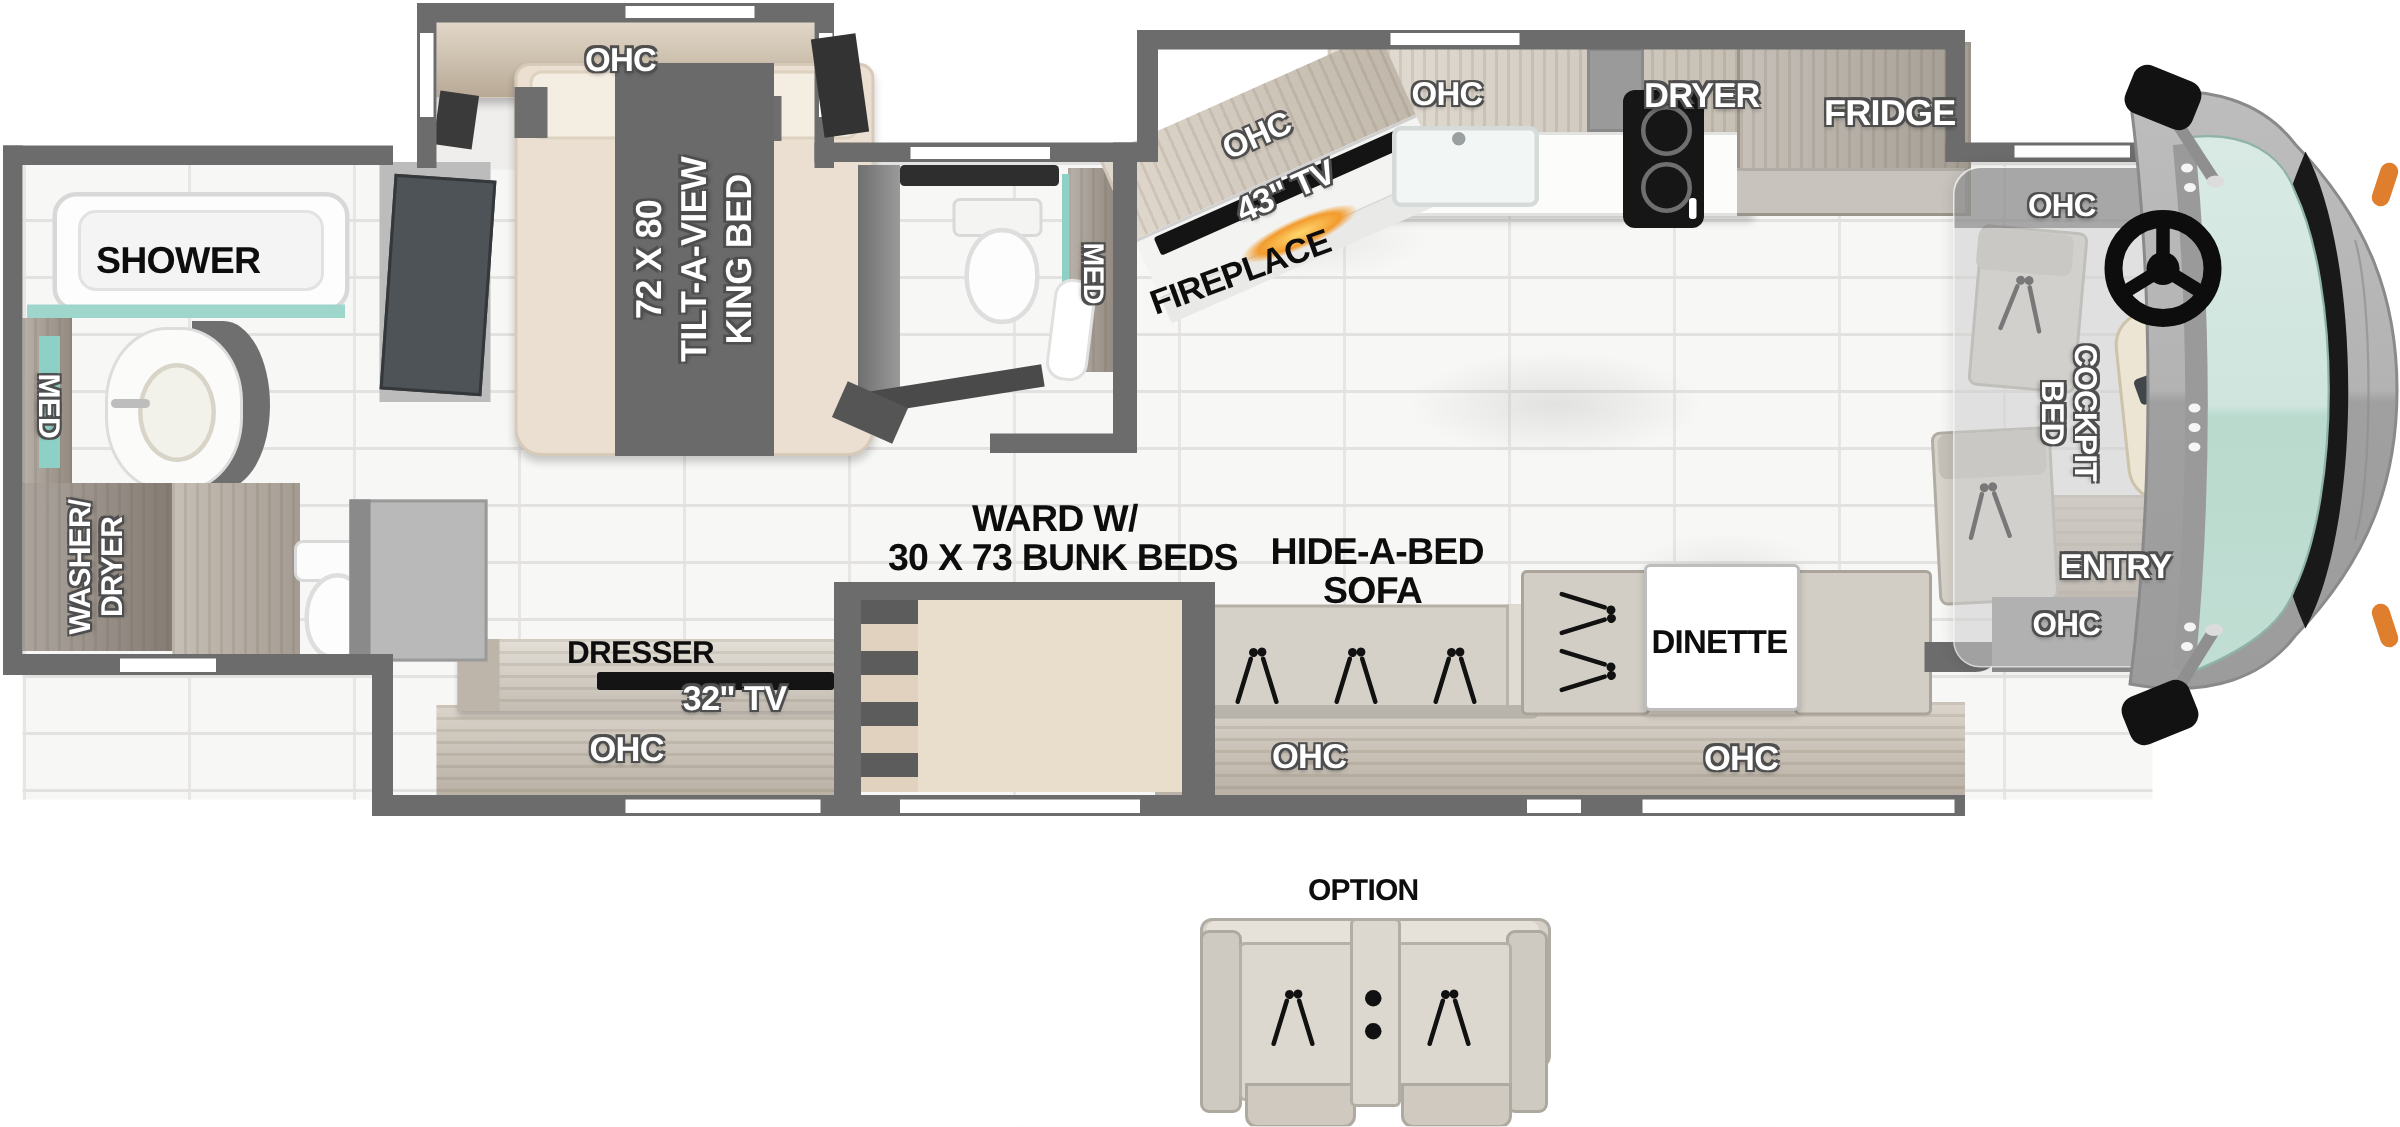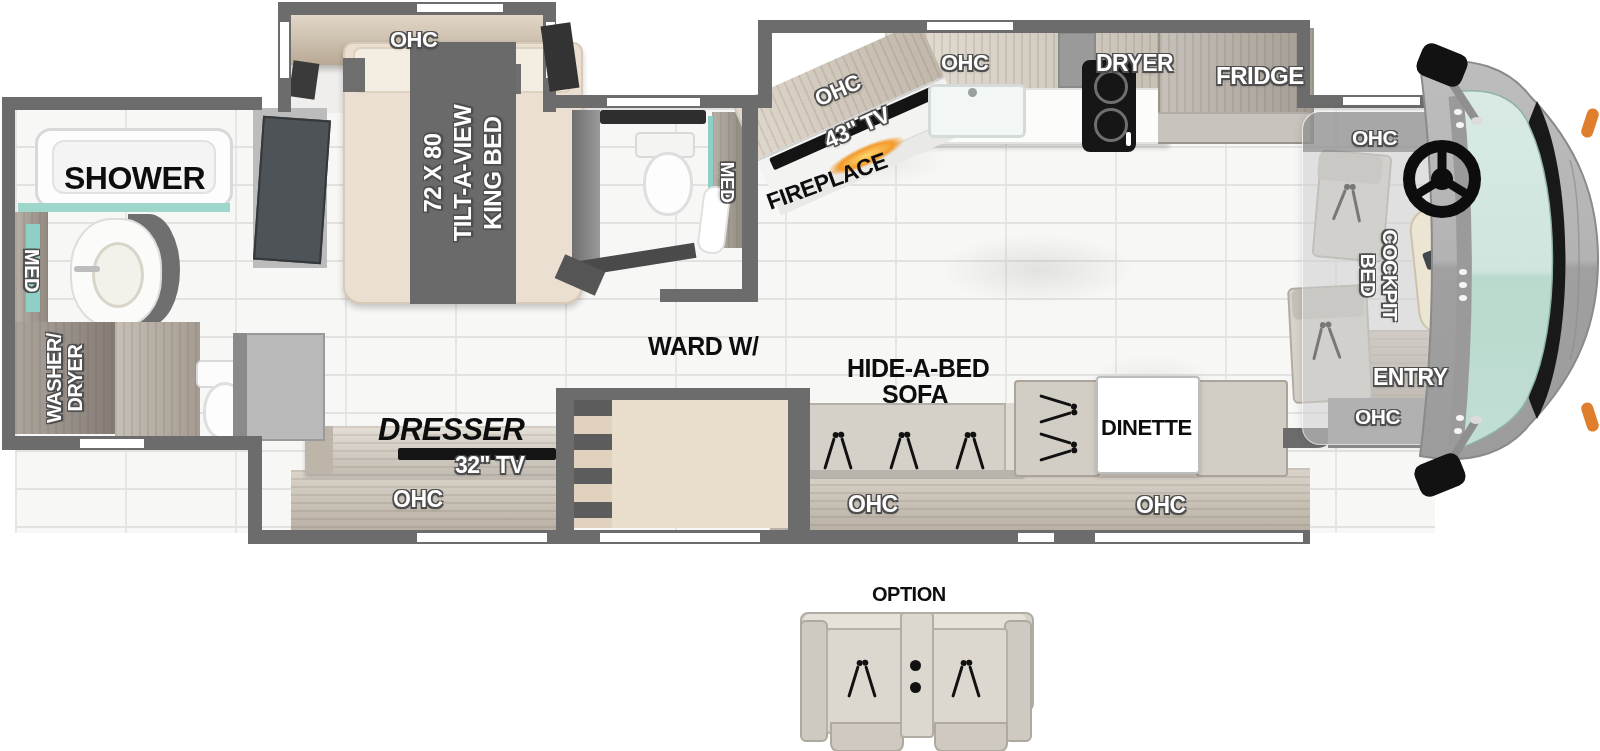--- a/index.html
+++ b/index.html
@@ -72,21 +72,21 @@
   <div class="wgap" style="left:1343px;top:97px;width:77px;height:8px;"></div>
   <div class="wgap" style="left:80px;top:439px;width:64px;height:9px;"></div>
   <div class="wgap" style="left:417px;top:533px;width:130px;height:9px;"></div>
   <div class="wgap" style="left:600px;top:533px;width:160px;height:9px;"></div>
   <div class="wgap" style="left:1018px;top:533px;width:36px;height:9px;"></div>
   <div class="wgap" style="left:1095px;top:533px;width:208px;height:9px;"></div>
 
   <div class="abs" style="left:35px;top:128px;width:192px;height:74px;background:#fdfdfd;border:3px solid #d8d8d8;border-radius:16px;z-index:3;"></div>
   <div class="abs" style="left:52px;top:140px;width:160px;height:50px;background:#f4f4f4;border:2px solid #e2e2e2;border-radius:12px;z-index:3;"></div>
   <div class="abs" style="left:18px;top:203px;width:212px;height:9px;background:#9fd6cc;z-index:3;"></div>
-  <div class="lab klab" style="left:64px;top:160px;font-size:32px;">SHOWER</div>
+  <div class="lab klab" style="left:64px;top:160px;font-size:25px;">SHOWER</div>
 
   <div class="abs woodV" style="left:15px;top:212px;width:33px;height:112px;background-color:#a39a90;z-index:3;"></div>
   <div class="abs" style="left:26px;top:224px;width:14px;height:88px;background:#8fd0c6;z-index:3;"></div>
   <div class="abs ctr" style="left:8px;top:230px;width:46px;height:80px;z-index:8;">
     <span class="lab wlab" style="position:static;font-size:20px;transform:rotate(90deg);">MED</span>
   </div>
 
   <div class="abs" style="left:128px;top:214px;width:52px;height:112px;background:#6f6f6f;border-radius:0 60% 60% 0/0 50% 50% 0;z-index:3;"></div>
   <div class="abs" style="left:70px;top:218px;width:88px;height:106px;background:#fbfbfa;border:2px solid #ddd;border-radius:45%;z-index:3;"></div>
   <div class="abs" style="left:92px;top:242px;width:46px;height:60px;background:#f2f1ea;border:3px solid #d8d5c8;border-radius:50%;z-index:3;"></div>
@@ -164,20 +164,21 @@
   <div class="abs" style="left:1094px;top:70px;width:28px;height:28px;border:3px solid #6f6f6f;border-radius:50%;z-index:4;"></div>
   <div class="abs" style="left:1094px;top:108px;width:28px;height:28px;border:3px solid #6f6f6f;border-radius:50%;z-index:4;"></div>
   <div class="abs" style="left:1126px;top:132px;width:5px;height:14px;background:#fff;border-radius:2px;z-index:4;"></div>
   <div class="lab wlab" style="left:1096px;top:50px;font-size:23px;">DRYER</div>
 
   <div class="abs woodV" style="left:1158px;top:28px;width:152px;height:112px;background-color:#b6afa5;border:2px solid #9b948a;z-index:3;"></div>
   <div class="abs" style="left:1158px;top:112px;width:152px;height:28px;background:#c8c4bd;border-top:2px solid #b1ada6;z-index:3;"></div>
   <div class="lab wlab" style="left:1216px;top:62px;font-size:24px;">FRIDGE</div>
 
   <div class="lab klab" style="left:648px;top:332px;font-size:25px;">WARD W/</div>
+  <div class="lab klab" style="left:592px;top:358px;font-size:25px;">30 X 73 BUNK BEDS</div>
   <div class="lab klab" style="left:847px;top:354px;font-size:25px;">HIDE-A-BED</div>
   <div class="lab klab" style="left:882px;top:380px;font-size:25px;">SOFA</div>
 
   <div class="abs panelline" style="left:788px;top:403px;width:234px;height:72px;background:#d6d1c8;border:2px solid #b5b0a7;border-radius:4px;z-index:4;"></div>
   <div class="abs" style="left:788px;top:403px;width:18px;height:72px;background:#e0dbd2;border-right:2px solid #b9b4ab;z-index:4;"></div>
   <div class="abs" style="left:1004px;top:403px;width:18px;height:72px;background:#e0dbd2;border-left:2px solid #b9b4ab;z-index:4;"></div>
   <div class="abs" style="left:788px;top:470px;width:234px;height:8px;background:#b9b4ab;z-index:4;"></div>
   <div class="belt" style="left:818px;top:430px;">
       <i class="l"></i>
       <i class="r"></i>
@@ -204,21 +205,21 @@
       <i class="l"></i>
       <i class="r"></i>
     </div>
   <div class="lab wlab" style="left:1136px;top:492px;font-size:23px;">OHC</div>
 
   <div class="abs" style="left:233px;top:333px;width:88px;height:104px;background:#b9b9b9;border:2px solid #9a9a9a;z-index:4;"></div>
   <div class="abs" style="left:233px;top:333px;width:14px;height:104px;background:#8a8a8a;z-index:4;"></div>
 
   <div class="abs woodH" style="left:305px;top:426px;width:262px;height:48px;background-color:#d9d2c7;box-shadow:0 3px 4px rgba(0,0,0,.2);z-index:3;"></div>
   <div class="abs" style="left:305px;top:426px;width:28px;height:48px;background:#bdb5a9;z-index:3;"></div>
-  <div class="lab klab" style="left:378px;top:412px;font-size:31px;font-style:italic;">DRESSER</div>
+  <div class="lab klab" style="left:378px;top:424px;font-size:21px;">DRESSER</div>
   <div class="abs" style="left:398px;top:448px;width:158px;height:12px;background:#141414;border-radius:2px;z-index:4;"></div>
   <div class="lab wlab" style="left:455px;top:452px;font-size:23px;">32" TV</div>
   <div class="lab wlab" style="left:393px;top:486px;font-size:23px;">OHC</div>
 
   <div class="wall" style="left:556px;top:388px;width:18px;height:147px;z-index:5;"></div>
   <div class="wall" style="left:788px;top:388px;width:22px;height:147px;z-index:5;"></div>
   <div class="wall" style="left:556px;top:388px;width:254px;height:12px;z-index:5;"></div>
   <div class="abs" style="left:574px;top:400px;width:214px;height:128px;background:#e9ddcc;z-index:4;"></div>
   <div class="abs" style="left:574px;top:400px;width:38px;height:128px;background:#e0d2be;background-image:repeating-linear-gradient(180deg,#5c5c5c 0 16px,transparent 16px 34px);z-index:4;"></div>
 

